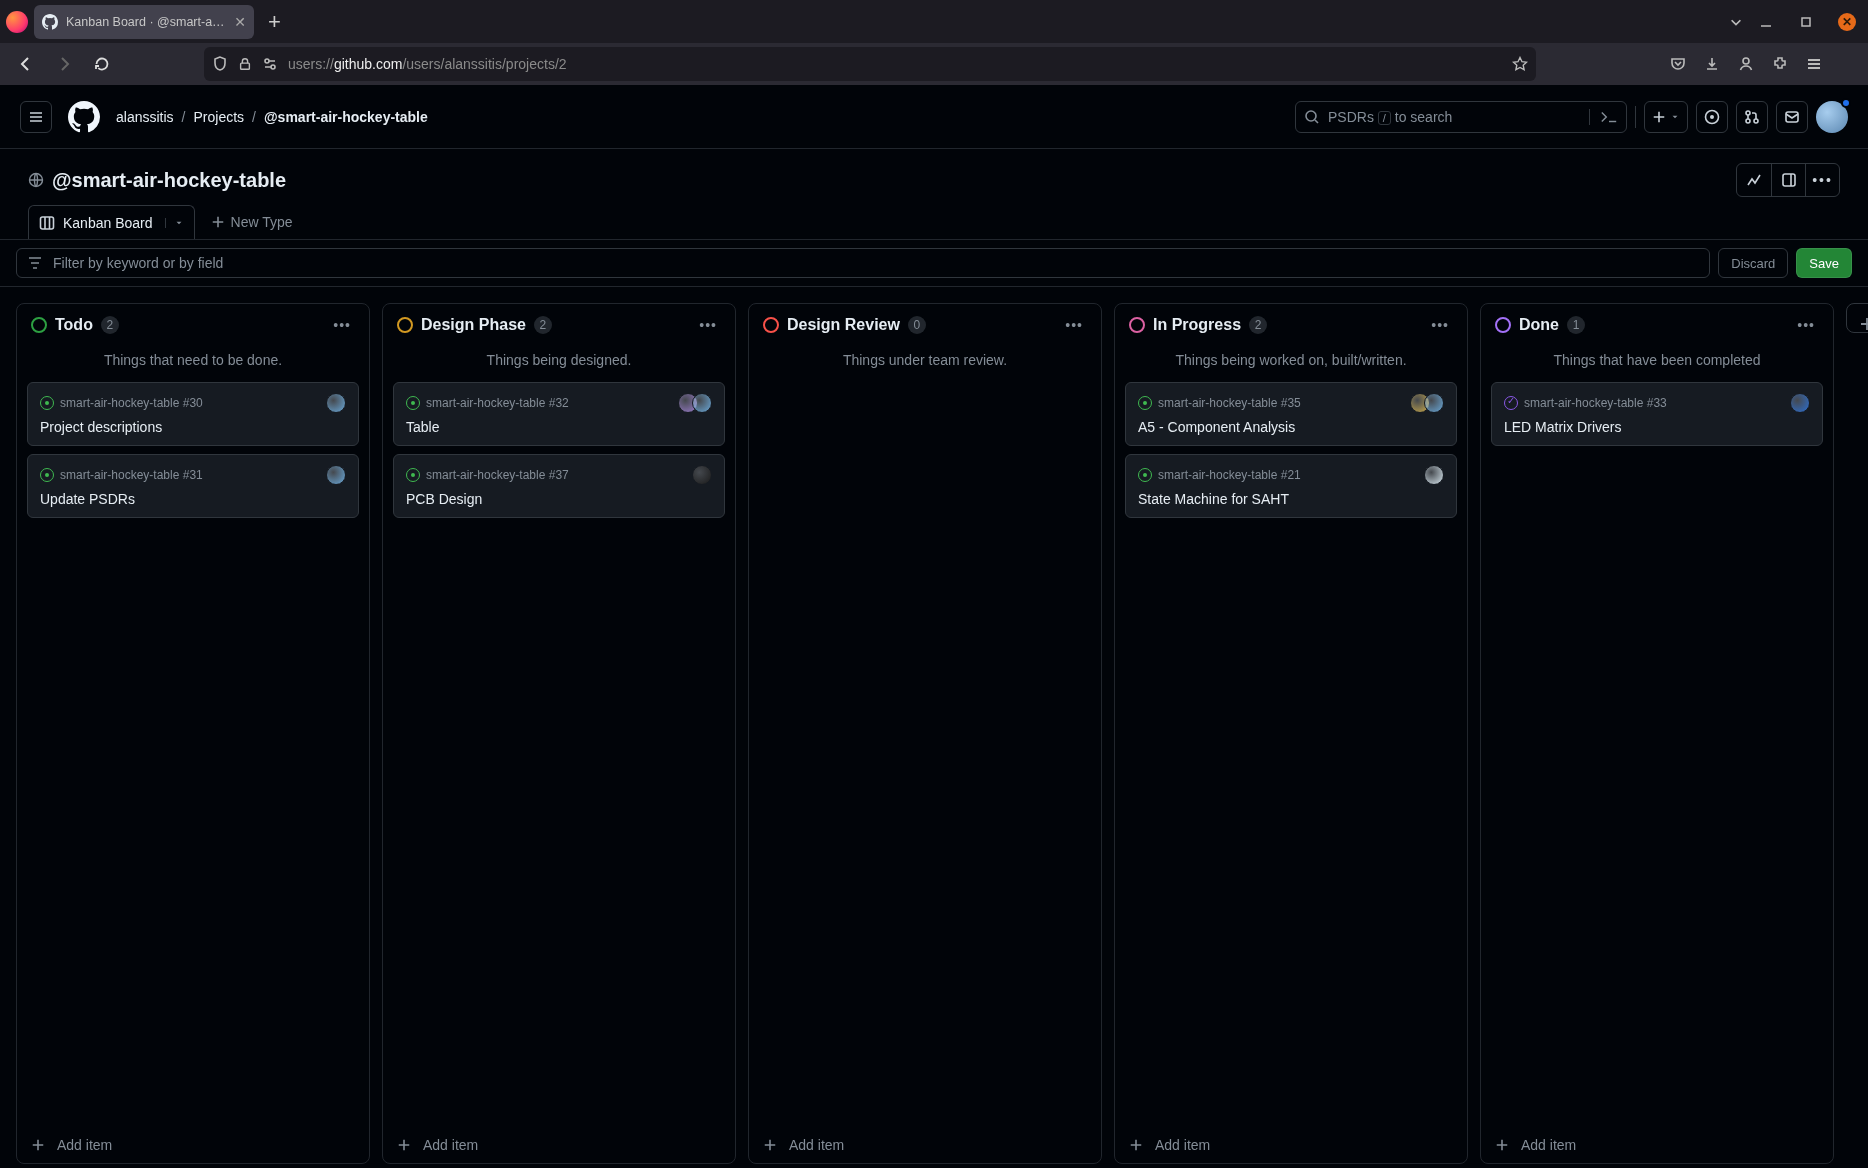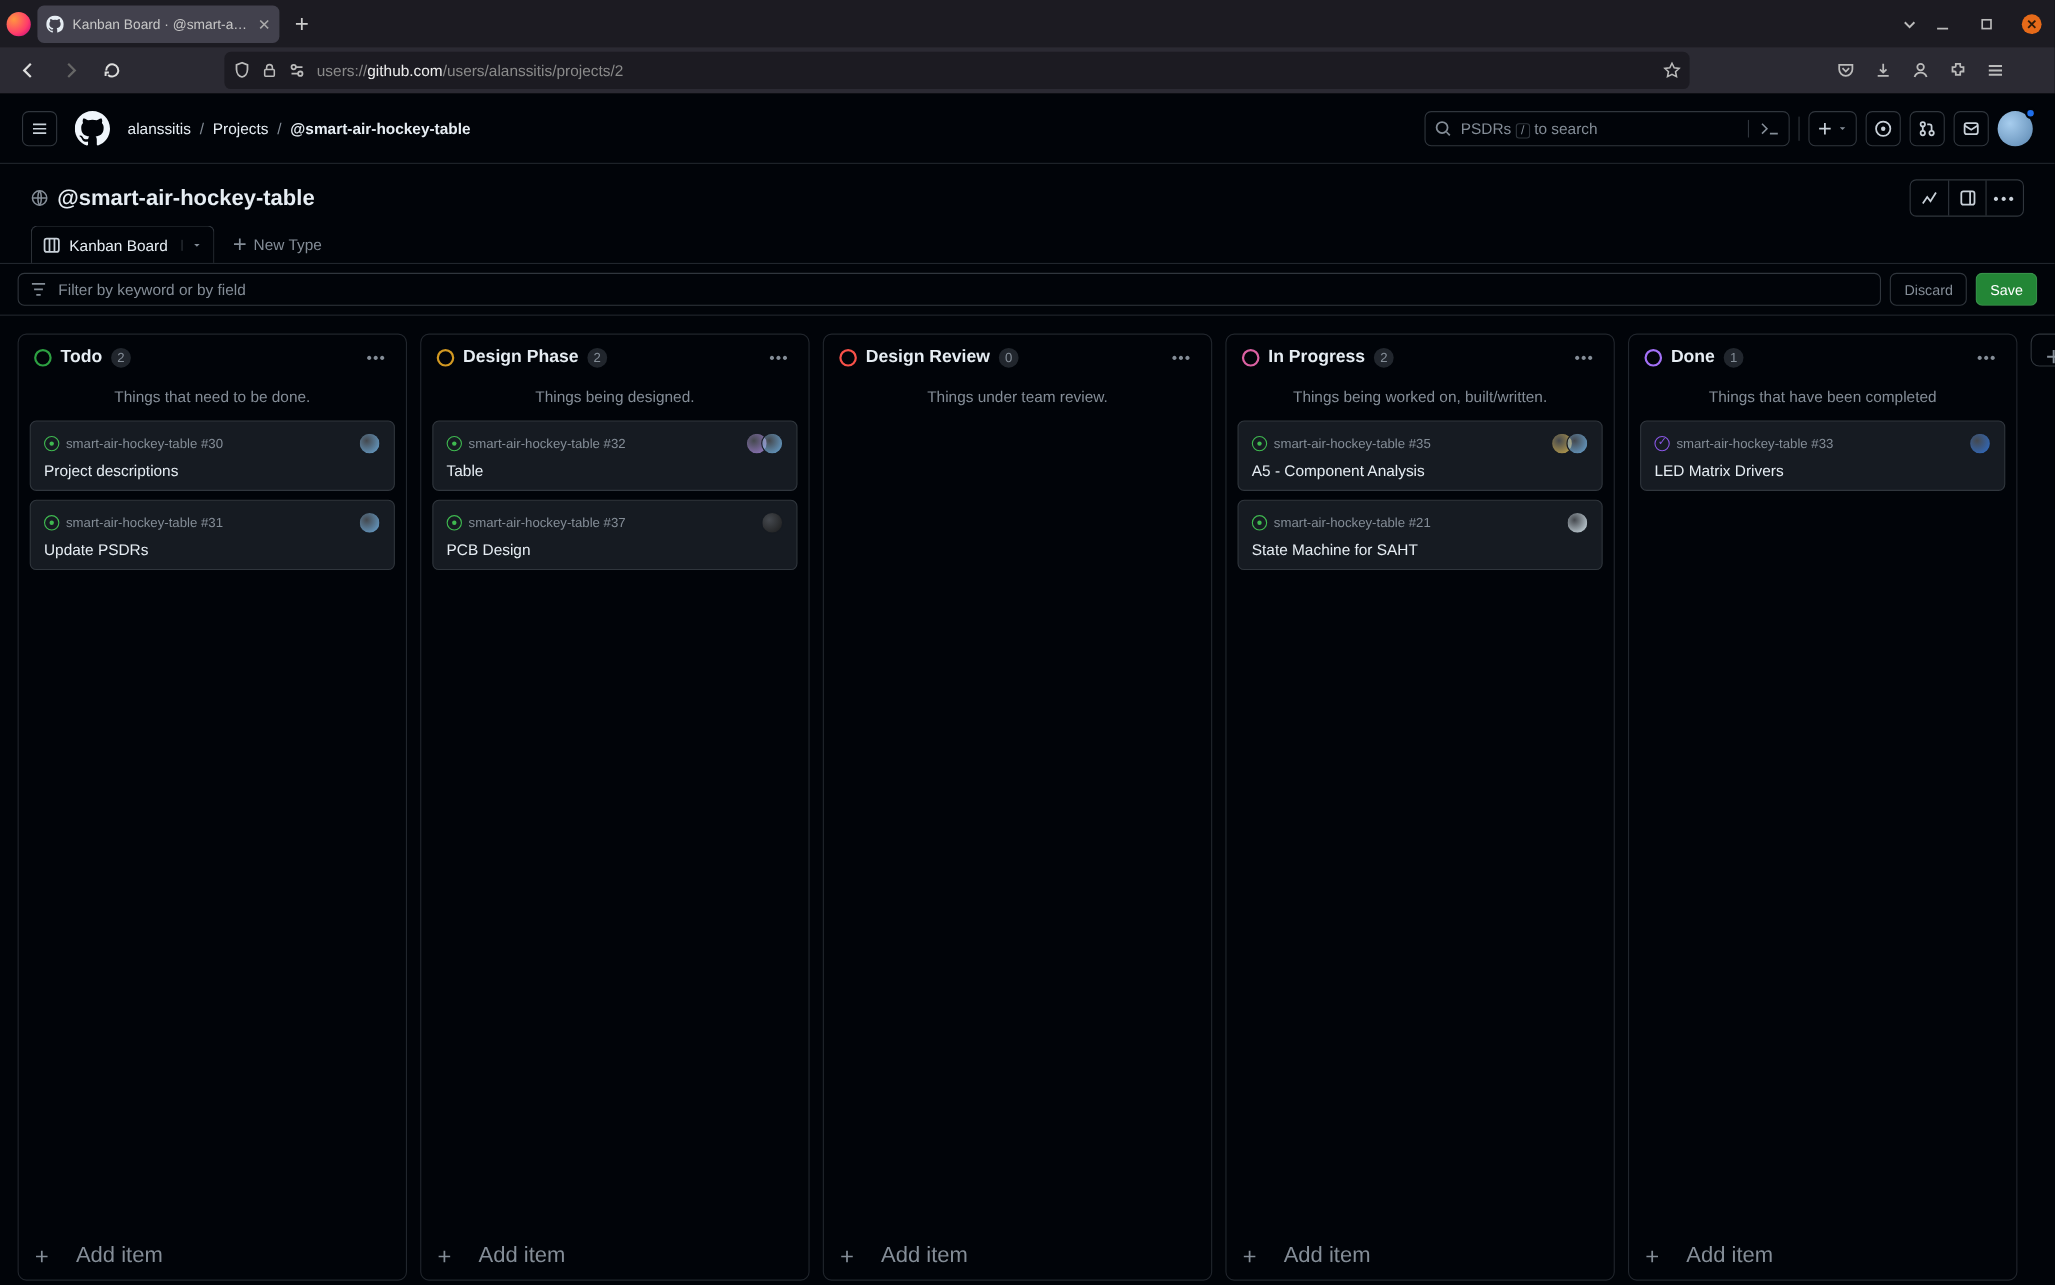--- a/index.html
+++ b/index.html
@@ -366,23 +366,23 @@
     margin-left: -6px;
   }
   .assignee:first-child { margin-left: 0; }
   .gh-card-title {
     font-size: 14px; color: var(--gh-text);
   }
 
   .gh-col-foot {
     padding: 10px 14px;
     display: flex; align-items: center;
-    gap: 24px;
+    gap: 12px;
     color: var(--gh-muted);
-    font-size: 20px;
+    font-size: 14px;
     cursor: pointer;
     border-top: 1px solid transparent;
   }
 
   .gh-add-col {
     width: 42px; flex: 0 0 42px;
     border: 1px solid var(--gh-border);
     border-radius: 8px;
     display: flex; align-items: flex-start; justify-content: center;
     padding-top: 12px;

